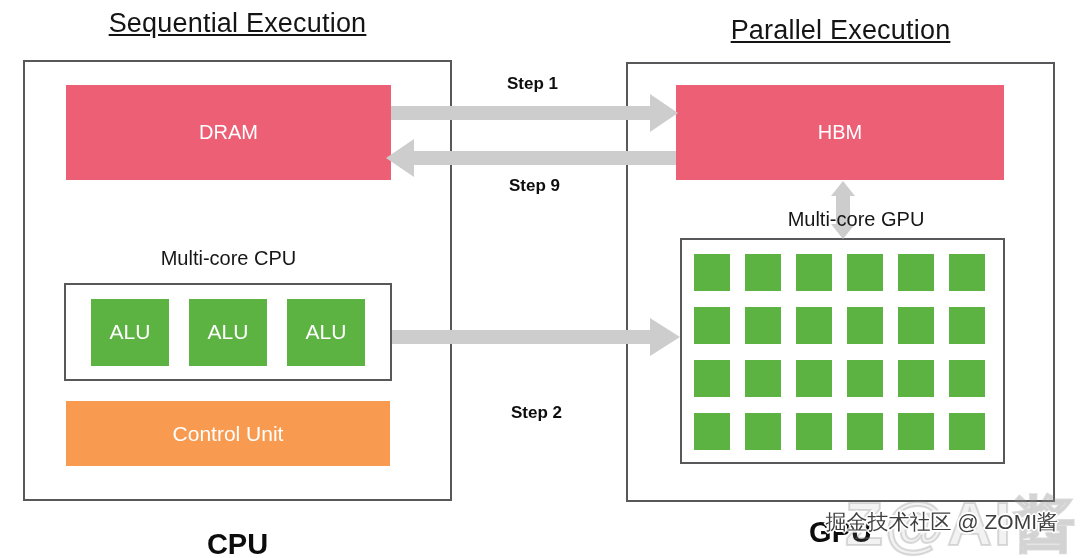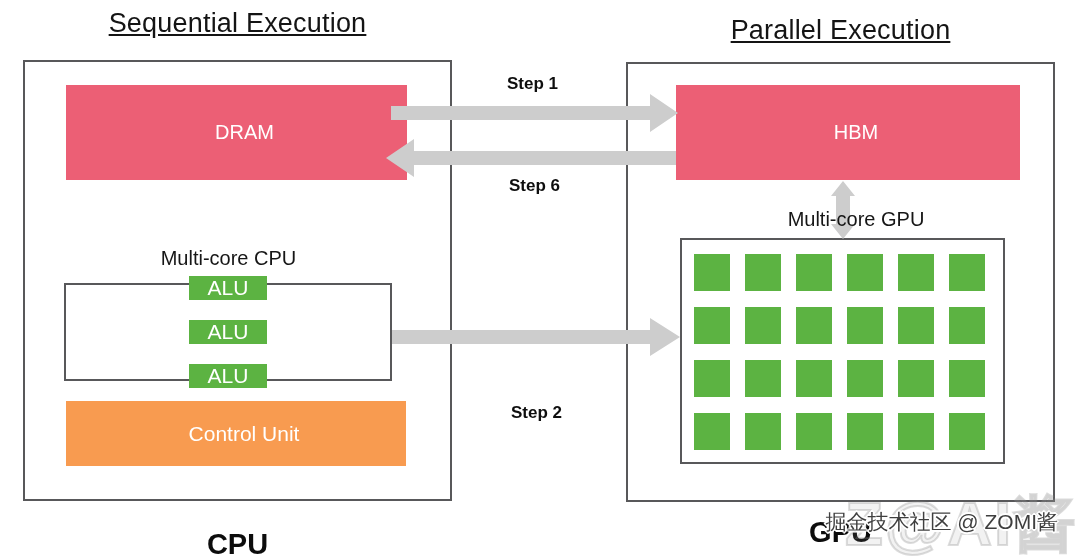--- a/index.html
+++ b/index.html
@@ -10,26 +10,26 @@
     --border-gray:#58585A;
   }
   html,body{margin:0;padding:0;background:#fff;}
   .canvas{
     position:relative;width:1080px;height:558px;background:#ffffff;
     overflow:hidden;font-family:"Liberation Sans",sans-serif;color:#111;
   }
   .abs{position:absolute;}
   .title{font-size:27px;font-weight:400;text-align:center;color:#141414;letter-spacing:0.2px;text-decoration:underline;}
   .outer-box{border:2px solid var(--border-gray);box-sizing:border-box;background:#fff;z-index:1;}
-  .fillbox{display:flex;align-items:center;justify-content:center;color:#fff;z-index:2;padding-left:16px;}
+  .fillbox{display:flex;align-items:center;justify-content:center;color:#fff;z-index:2;}
   .dram,.hbm{background:var(--pink);font-size:20px;}
   .sub-label{font-size:20px;text-align:center;color:#161616;z-index:10;}
   .alu-container{
     border:2px solid var(--border-gray);box-sizing:border-box;background:#fff;
-    display:flex;gap:20px;align-items:center;justify-content:center;z-index:2;flex-direction:column;
+    display:flex;gap:20px;align-items:center;justify-content:center;z-index:2;
   }
   .alu{width:78px;height:67px;background:var(--green);color:#fff;font-size:21px;
        display:flex;align-items:center;justify-content:center;}
   .control-unit{background:var(--orange);font-size:21px;}
   .caption{font-size:29px;font-weight:700;text-align:center;color:#0c0c0c;z-index:9;}
   .grid-box{
     border:2px solid var(--border-gray);box-sizing:border-box;background:#fff;z-index:2;
     display:grid;grid-template-columns:repeat(6,36px);grid-auto-rows:37px;
     column-gap:15px;row-gap:16px;align-content:start;padding:14px 0 0 12px;
   }
@@ -118,19 +118,19 @@
   <div class="abs caption" style="left:626px;top:516px;width:429px;">GPU</div>
 
   <svg class="arrows" width="1080" height="558" viewBox="0 0 1080 558">
     <polygon fill="var(--arrow-gray)" points="391,106 650,106 650,94 678,113 650,132 650,120 391,120"></polygon>
     <polygon fill="var(--arrow-gray)" points="676,151 414,151 414,139 386,158 414,177 414,165 676,165"></polygon>
     <polygon fill="var(--arrow-gray)" points="392,330 650,330 650,318 680,337 650,356 650,344 392,344"></polygon>
     <polygon fill="var(--arrow-gray)" points="843,181 855,196 850,196 850,224 855,224 843,239 831,224 836,224 836,196 831,196"></polygon>
   </svg>
 
   <div class="abs step-label" style="left:475px;top:74px;width:115px;">Step 1</div>
-  <div class="abs step-label" style="left:477px;top:176px;width:115px;">Step 6</div>
+  <div class="abs step-label" style="left:477px;top:176px;width:115px;">Step 9</div>
   <div class="abs step-label" style="left:479px;top:355px;width:115px;margin-top:48px;">Step 2</div>
 
   <div class="abs wm-large" style="left:845px;top:482px;">Z@AI酱</div>
   <div class="abs wm-small" style="left:775px;top:508px;width:283px;">掘金技术社区 @ ZOMI酱</div>
 
 </div>
 
 </body></html>

